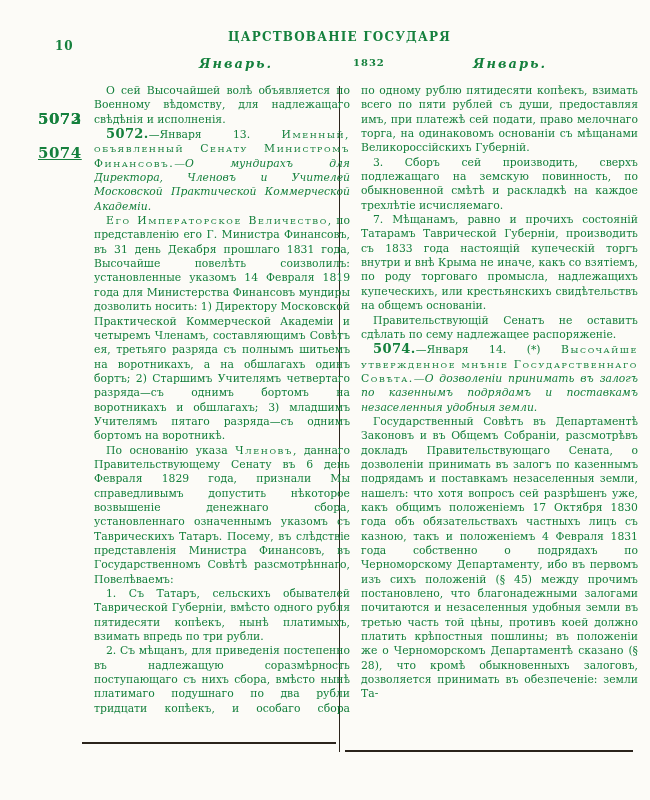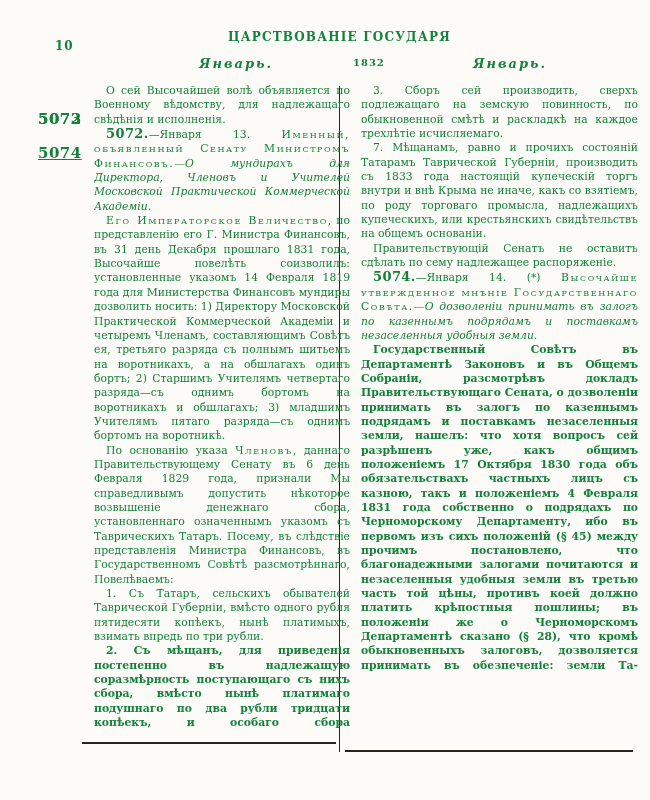--- a/index.html
+++ b/index.html
@@ -20,21 +20,21 @@
   .mn1{top:79px;margin-top:31px;} .mn2{top:110px;} .mn3{top:144px;text-decoration:underline;}
   
   .col{
     position:absolute;top:84px;font-size:10.8px;line-height:14.35px;
     text-align:justify;hyphens:auto;overflow:hidden;margin-left:16px;
   }
   .col-left{left:78px;width:256px;height:656px;}
   .col-right{left:345px;width:277px;height:664px;}
   .col p{margin:0;text-indent:12px;}
   .col p.noindent{text-indent:0;}
-  .col p.runson{text-align-last:justify;font-weight:bold;}
+  .col p.runson{text-align-last:justify;}
   .num{font-size:13px;font-weight:bold;letter-spacing:0.4px;}
   .sc{font-variant:small-caps;letter-spacing:1.6px;}
   .it{font-style:italic;}
   
   .column-divider{position:absolute;left:339px;top:86px;width:1px;height:668px;background:#2b241c;}
   .fn-rule{position:absolute;left:82px;top:742px;width:254px;height:1.5px;background:#2b241c;}
   .col-end-rule{position:absolute;left:345px;top:750px;width:288px;height:1.5px;background:#2b241c;}
   .col-end-mark{position:absolute;left:633px;top:744px;font-size:11px;}
   
   .footnote{position:absolute;left:97px;top:748px;font-size:10.3px;letter-spacing:0.9px;white-space:nowrap;}
@@ -60,20 +60,21 @@
     <p>О сей Высочайшей волѣ объявляется по Военному вѣдомству, для надлежащаго свѣдѣнія и исполненія.</p>
     <p><span class="num">5072.</span><span>—Января 13.</span>
       <span class="sc">Именный, объявленный Сенату Министромъ Финансовъ.</span><span class="it">—О мундирахъ для Директора, Членовъ и Учителей Московской Практической Коммерческой Академіи.</span></p>
     <p><span class="sc">Его Императорское Величество</span><span>, по представленію его Г. Министра Финансовъ, въ 31 день Декабря прошлаго 1831 года, Высочайше повелѣть соизволилъ: установленные указомъ 14 Февраля 1819 года для Министерства Финансовъ мундиры дозволить носить: 1) Директору Московской Практической Коммерческой Академіи и четыремъ Членамъ, составляющимъ Совѣтъ ея, третьяго разряда съ полнымъ шитьемъ на воротникахъ, а на обшлагахъ одинъ бортъ; 2) Старшимъ Учителямъ четвертаго разряда—съ однимъ бортомъ на воротникахъ и обшлагахъ; 3) младшимъ Учителямъ пятаго разряда—съ однимъ бортомъ на воротникѣ.</span></p>
     <p><span>По основанію указа </span><span class="sc">Членовъ</span><span>, даннаго Правительствующему Сенату въ 6 день Февраля 1829 года, признали Мы справедливымъ допустить нѣкоторое возвышеніе денежнаго сбора, установленнаго означеннымъ указомъ съ Таврическихъ Татаръ. Посему, въ слѣдствіе представленія Министра Финансовъ, въ Государственномъ Совѣтѣ разсмотрѣннаго, Повелѣваемъ:</span></p>
     <p>1. Съ Татаръ, сельскихъ обывателей Таврической Губерніи, вмѣсто одного рубля пятидесяти копѣекъ, нынѣ платимыхъ, взимать впредь по три рубли.</p>
     <p class="runson">2. Съ мѣщанъ, для приведенія постепенно въ надлежащую соразмѣрность поступающаго съ нихъ сбора, вмѣсто нынѣ платимаго подушнаго по два рубли тридцати копѣекъ, и особаго сбора</p>
   </div>
 
   <div class="col col-right">
+    <p class="noindent">по одному рублю пятидесяти копѣекъ, взимать всего по пяти рублей съ души, предоставляя имъ, при платежѣ сей подати, право мелочнаго торга, на одинаковомъ основаніи съ мѣщанами Великороссійскихъ Губерній.</p>
     <p>3. Сборъ сей производить, сверхъ подлежащаго на земскую повинность, по обыкновенной смѣтѣ и раскладкѣ на каждое трехлѣтіе исчисляемаго.</p>
     <p>7. Мѣщанамъ, равно и прочихъ состояній Татарамъ Таврической Губерніи, производить съ 1833 года настоящій купеческій торгъ внутри и внѣ Крыма не иначе, какъ со взятіемъ, по роду торговаго промысла, надлежащихъ купеческихъ, или крестьянскихъ свидѣтельствъ на общемъ основаніи.</p>
     <p>Правительствующій Сенатъ не оставитъ сдѣлать по сему надлежащее распоряженіе.</p>
     <p><span class="num">5074.</span><span>—Января 14. (*)</span>
       <span class="sc">Высочайше утвержденное мнѣніе Государственнаго Совѣта.</span><span class="it">—О дозволеніи принимать въ залогъ по казеннымъ подрядамъ и поставкамъ незаселенныя удобныя земли.</span></p>
     <p class="runson">Государственный Совѣтъ въ Департаментѣ Законовъ и въ Общемъ Собраніи, разсмотрѣвъ докладъ Правительствующаго Сената, о дозволеніи принимать въ залогъ по казеннымъ подрядамъ и поставкамъ незаселенныя земли, нашелъ: что хотя вопросъ сей разрѣшенъ уже, какъ общимъ положеніемъ 17 Октября 1830 года объ обязательствахъ частныхъ лицъ съ казною, такъ и положеніемъ 4 Февраля 1831 года собственно о подрядахъ по Черноморскому Департаменту, ибо въ первомъ изъ сихъ положеній (§ 45) между прочимъ постановлено, что благонадежными залогами почитаются и незаселенныя удобныя земли въ третью часть той цѣны, противъ коей должно платить крѣпостныя пошлины; въ положеніи же о Черноморскомъ Департаментѣ сказано (§ 28), что кромѣ обыкновенныхъ залоговъ, дозволяется принимать въ обезпеченіе: земли Та-</p>
   </div>
 
   <div class="fn-rule"></div>
 

